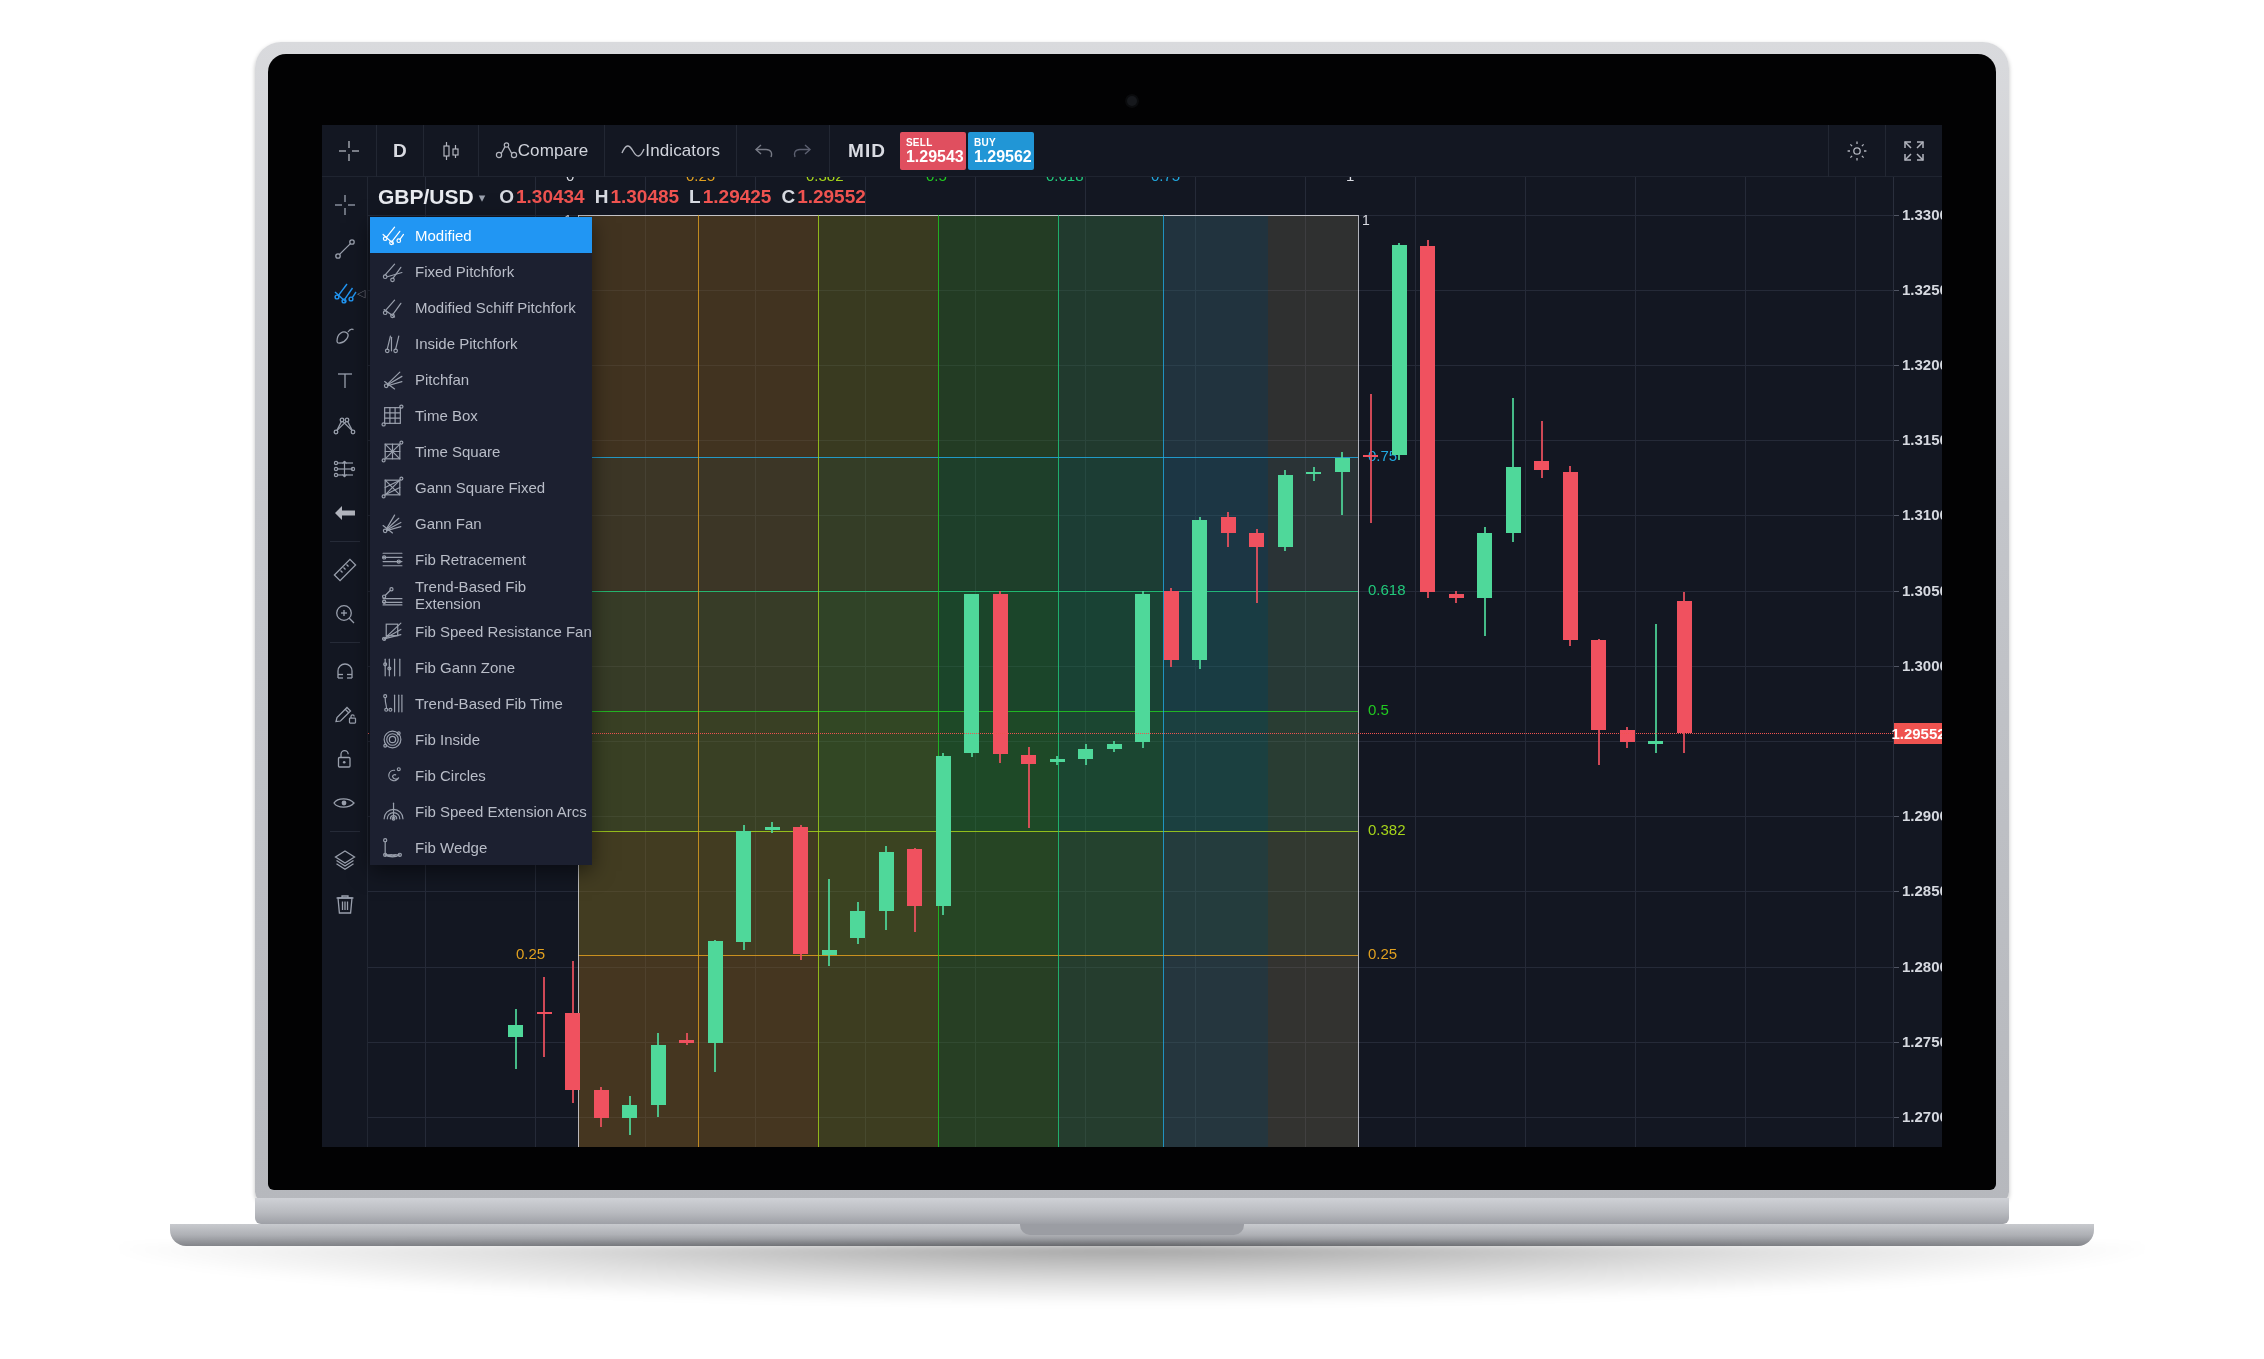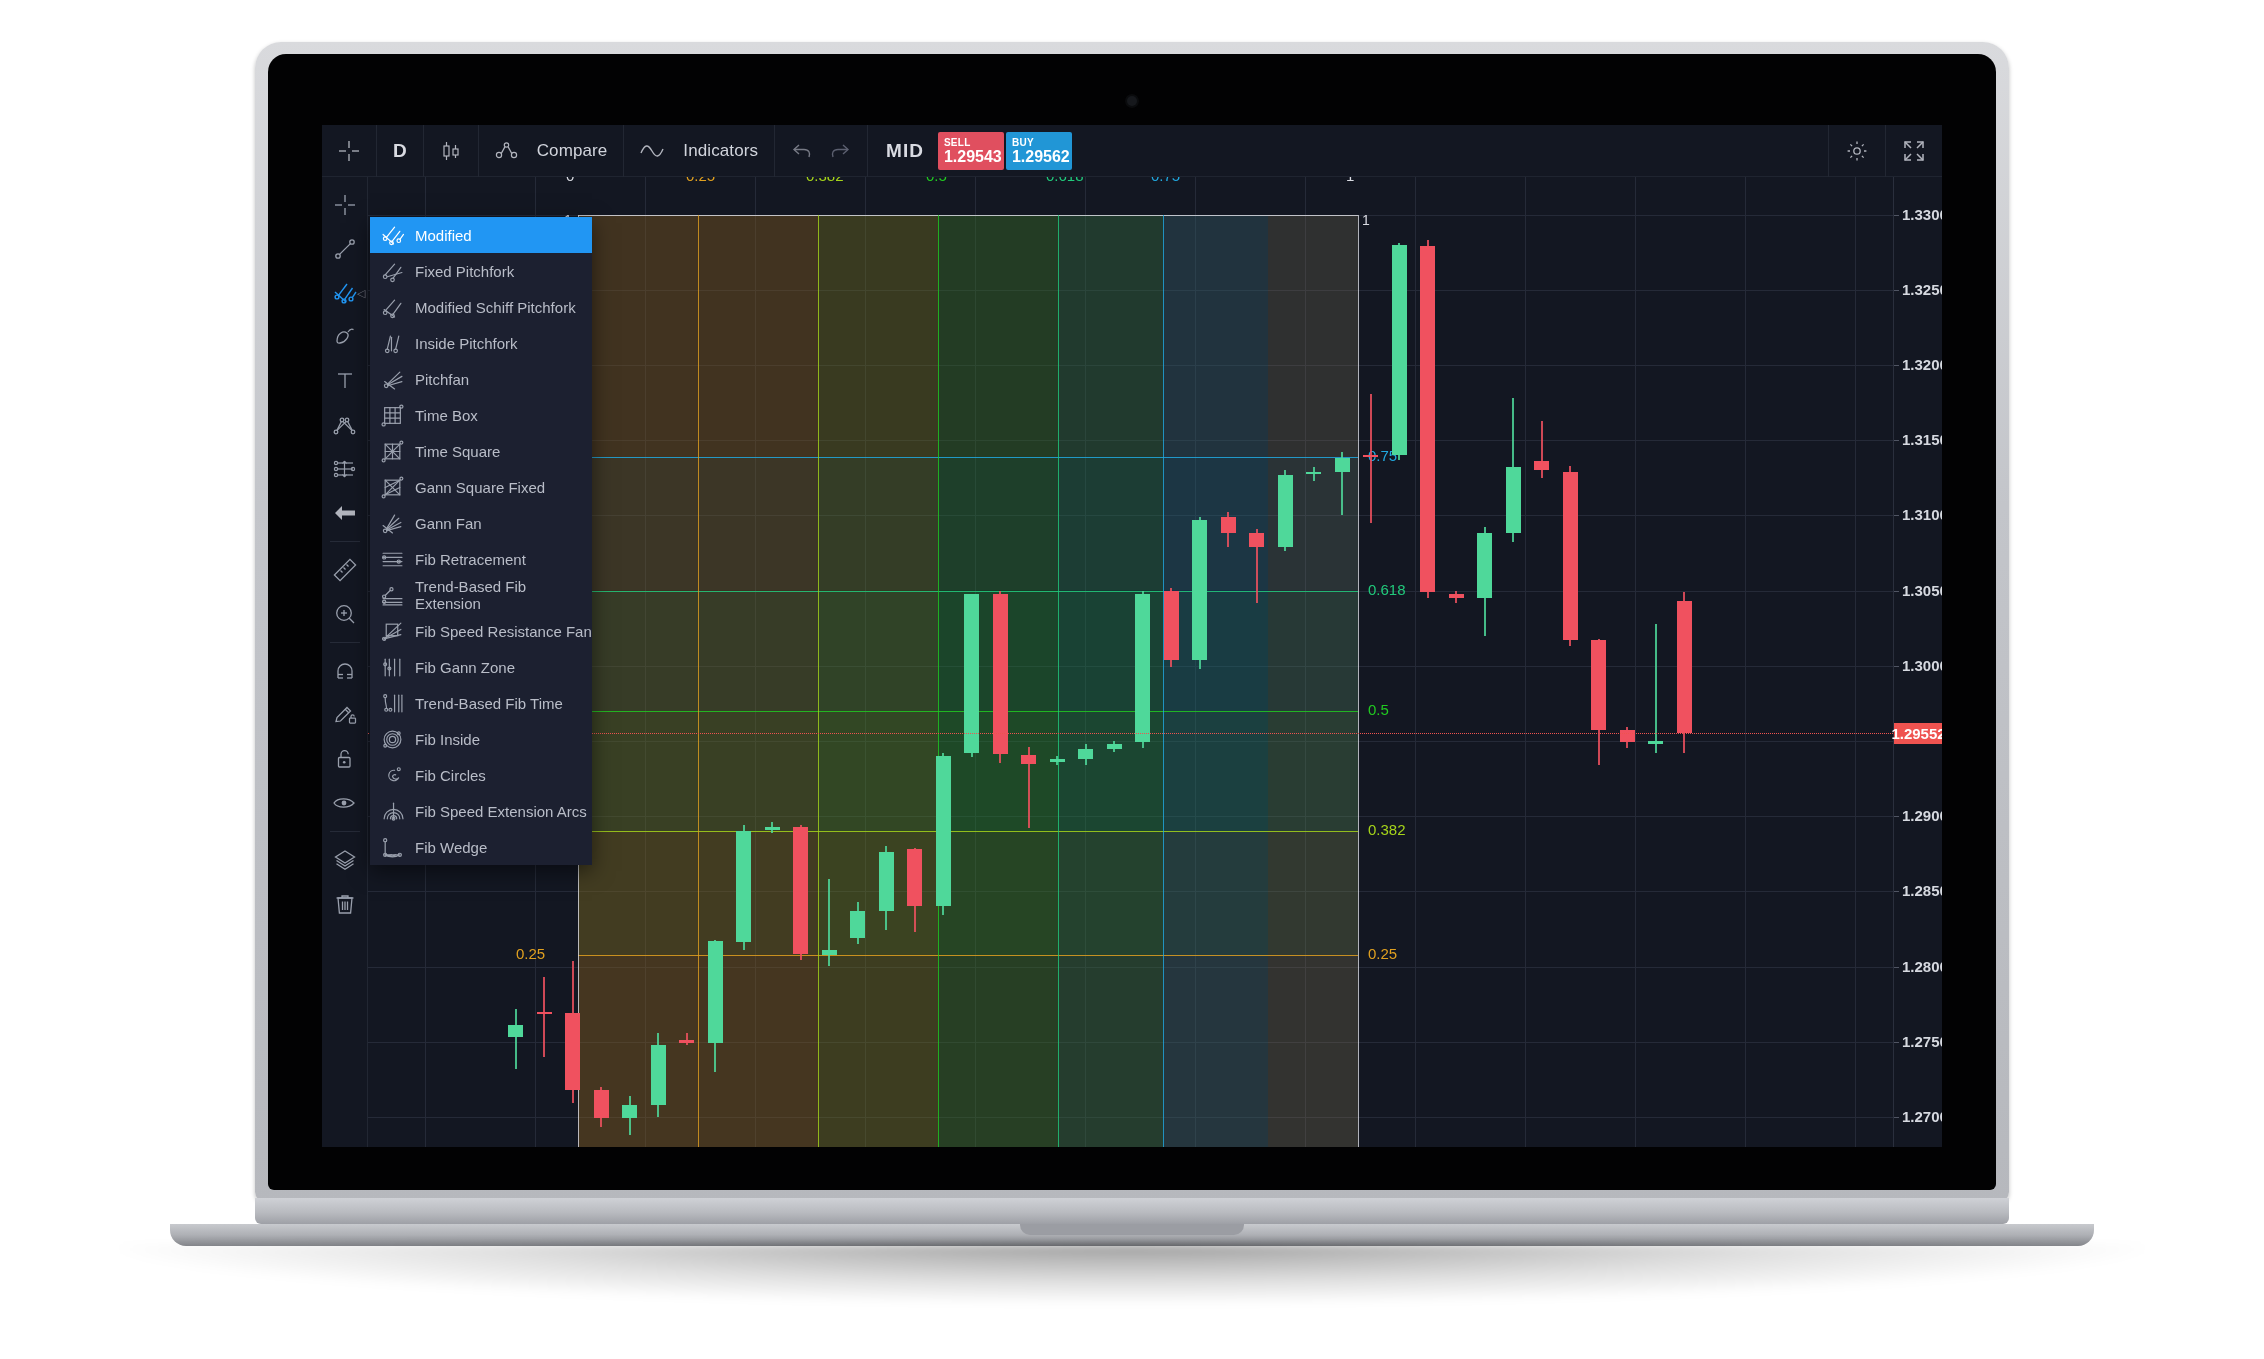--- a/index.html
+++ b/index.html
@@ -54,21 +54,21 @@
     background:#131722;display:flex;align-items:center;
     border-bottom:1px solid #1f2430;box-sizing:border-box;
   }
   .tb-cell{
     height:52px;display:flex;align-items:center;justify-content:center;
     padding:0 16px;border-right:1px solid #222733;color:#b2b5be;
     font-size:17px;box-sizing:border-box;
   }
   .tb-cell.nb{border-right:none;}
   .tb-cell svg{display:block;}
-  .tb-label{margin-left:19px;font-size:17px;color:#d1d4dc;letter-spacing:.1px;}
+  .tb-label{margin-left:0;font-size:17px;color:#d1d4dc;letter-spacing:.1px;}
   .tb-d{font-weight:bold;color:#d9dbe2;font-size:19px;}
   .mid{color:#d9dbe2;font-weight:bold;font-size:19px;letter-spacing:1px;}
   .deal{
     width:66px;height:38px;border-radius:2px;color:#fff;
     display:flex;flex-direction:column;justify-content:center;padding-left:6px;
     box-sizing:border-box;margin-right:2px;
   }
   .deal .dl{font-size:10px;font-weight:bold;line-height:11px;letter-spacing:.3px;}
   .deal .dp{font-size:16px;font-weight:bold;line-height:17px;}
   .sell{background:#e04f5f;}
@@ -583,20 +583,28 @@
           <div class="ptickmark" style="top: 789.5px;"></div>
           <div class="ptick" style="top: 780.5px;">1.28000</div>
           <div class="ptickmark" style="top: 864.7px;"></div>
           <div class="ptick" style="top: 855.7px;">1.27500</div>
           <div class="ptickmark" style="top: 939.9px;"></div>
           <div class="ptick" style="top: 930.9px;">1.27000</div>
           <div class="plast" style="top: 545.6px;">1.29552</div>
         </div>
     </div>
 
+    <div class="legend">
+      <span class="sym">GBP/USD</span>
+      <span class="caret">▾</span>
+      <span class="ohlc"><span class="k">O</span><span class="v">1.30434</span></span>
+      <span class="ohlc"><span class="k">H</span><span class="v">1.30485</span></span>
+      <span class="ohlc"><span class="k">L</span><span class="v">1.29425</span></span>
+      <span class="ohlc"><span class="k">C</span><span class="v">1.29552</span></span>
+    </div>
 
     <div class="dd">
       <div id="dd-layer">
           <div class="dd-item sel">
             <span class="dd-ic">
               <svg viewBox="0 0 22 22" fill="none" stroke="currentColor" stroke-width="1.15" stroke-linecap="round">
                 <circle cx="4" cy="14" r="1.7"></circle>
                 <circle cx="10" cy="18" r="1.7"></circle>
                 <circle cx="17" cy="16" r="1.7"></circle>
                 <line x1="5.2" y1="12.8" x2="13" y2="3"></line>

